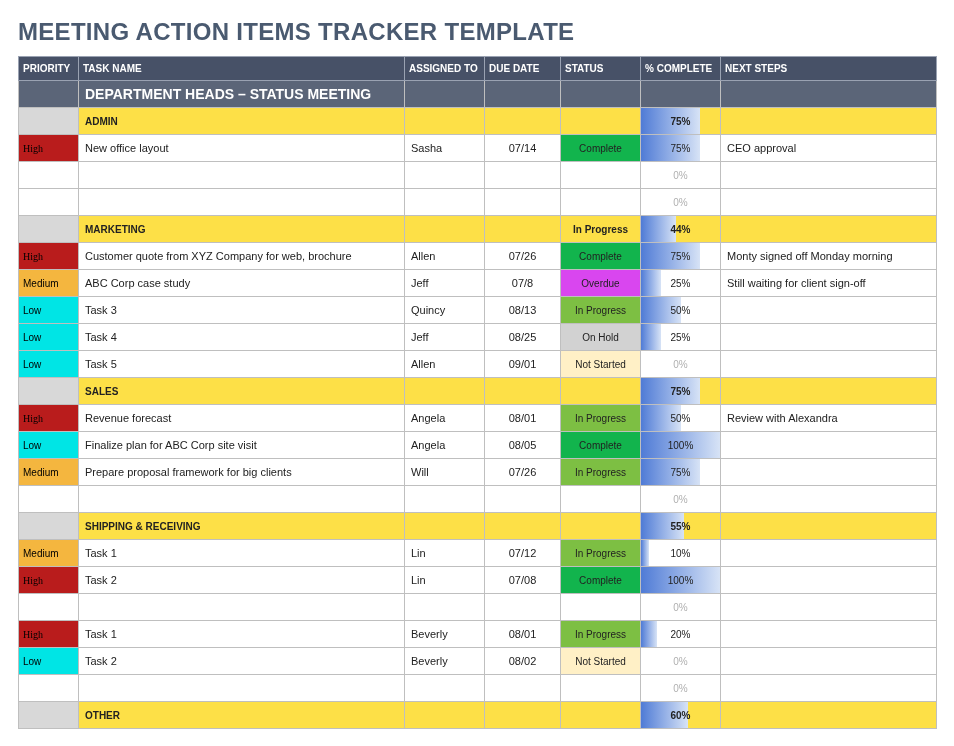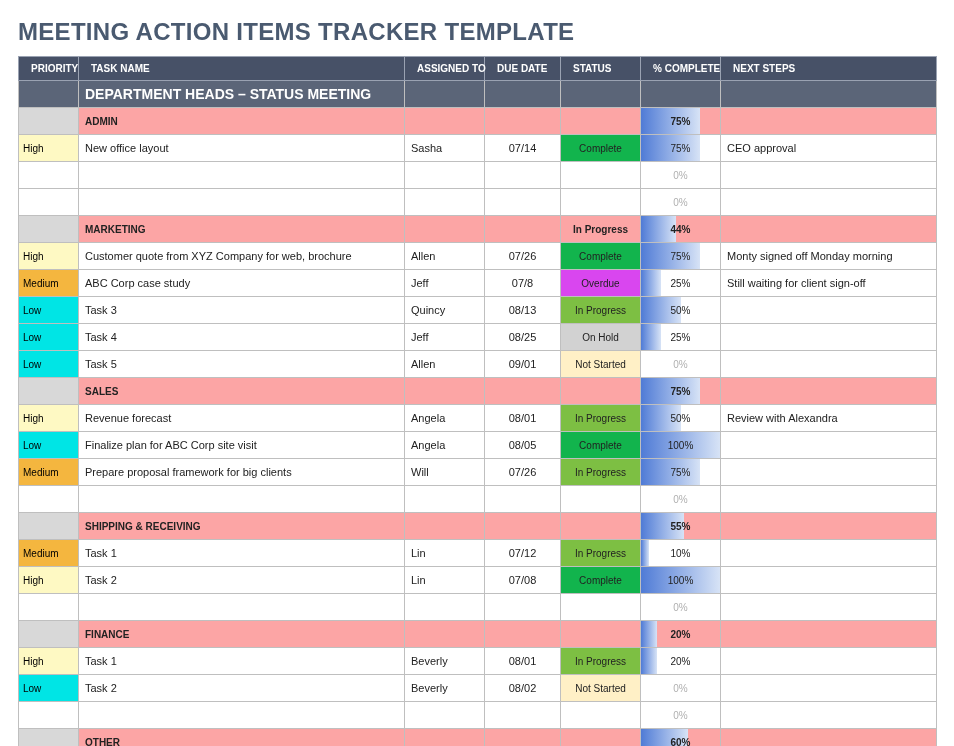--- a/index.html
+++ b/index.html
@@ -29,41 +29,41 @@
   col.c-status   { width: 80px; }
   col.c-complete { width: 80px; }
   col.c-next     { width: 216px; }
 
   th {
     background: #475167;
     color: #fff;
     font-size: 10px;
     font-weight: 700;
     text-align: left;
-    padding: 6px 12px;
+    padding: 6px 4px;
     border: 1px solid #9aa2b2;
     white-space: nowrap;
   }
   td {
     border: 1px solid #bfbfbf;
     padding: 3px 6px;
     height: 20px;
     vertical-align: middle;
     overflow: hidden;
     white-space: nowrap;
     text-overflow: ellipsis;
   }
   .section-row td { background: #5b6578; color:#fff; font-weight:700; font-size:14px; }
   .section-row td.pcol { background:#5b6578; }
-  .group-row td { background: #fca5a5; font-weight:700; font-size:10px; }
+  .group-row td { background: #fde047; font-weight:700; font-size:10px; }
   .group-row td.pcol { background:#d8d8d8; }
 
   
   td.pcol { text-align:left; padding-left:4px; padding-right:2px; font-size:10px; }
-  .prio-High   { background:#fef9c3; color:#000; }
+  .prio-High   { background:#b91c1c; color:#000;font-family:Liberation Serif, serif; }
   .prio-Medium { background:#f4b63f; color:#000; }
   .prio-Low    { background:#00e5e5; color:#000; }
 
   
   td.scol { text-align:center; font-size:10px;margin-left:36px; }
   .status-Complete    { background:#12b44d; }
   .status-In-Progress   { background:#7dbf43; }
   .status-Overdue     { background:#d946ef; }
   .status-On-Hold     { background:#d2d2d2; }
   .status-Not-Started { background:#fff0c6; }
@@ -346,32 +346,20 @@
         <td></td>
         <td></td>
         <td class="due"></td>
         <td class="scol "></td>
         <td class="pcmp">
           <div class="bar-wrap" style="width: 0%;"></div>
           <span class="bar-label zero">0%</span>
         </td>
         <td></td>
       </tr>
-      <tr class="group-row">
-        <td class="pcol"></td>
-        <td>FINANCE</td>
-        <td></td>
-        <td></td>
-        <td class="scol "></td>
-        <td class="pcmp">
-          <div class="bar-wrap" style="width: 20%;"></div>
-          <span class="bar-label">20%</span>
-        </td>
-        <td></td>
-      </tr>
       <tr>
         <td class="pcol prio-High">High</td>
         <td>Task 1</td>
         <td>Beverly</td>
         <td class="due">08/01</td>
         <td class="scol status-In-Progress">In Progress</td>
         <td class="pcmp">
           <div class="bar-wrap" style="width: 20%;"></div>
           <span class="bar-label">20%</span>
         </td>

